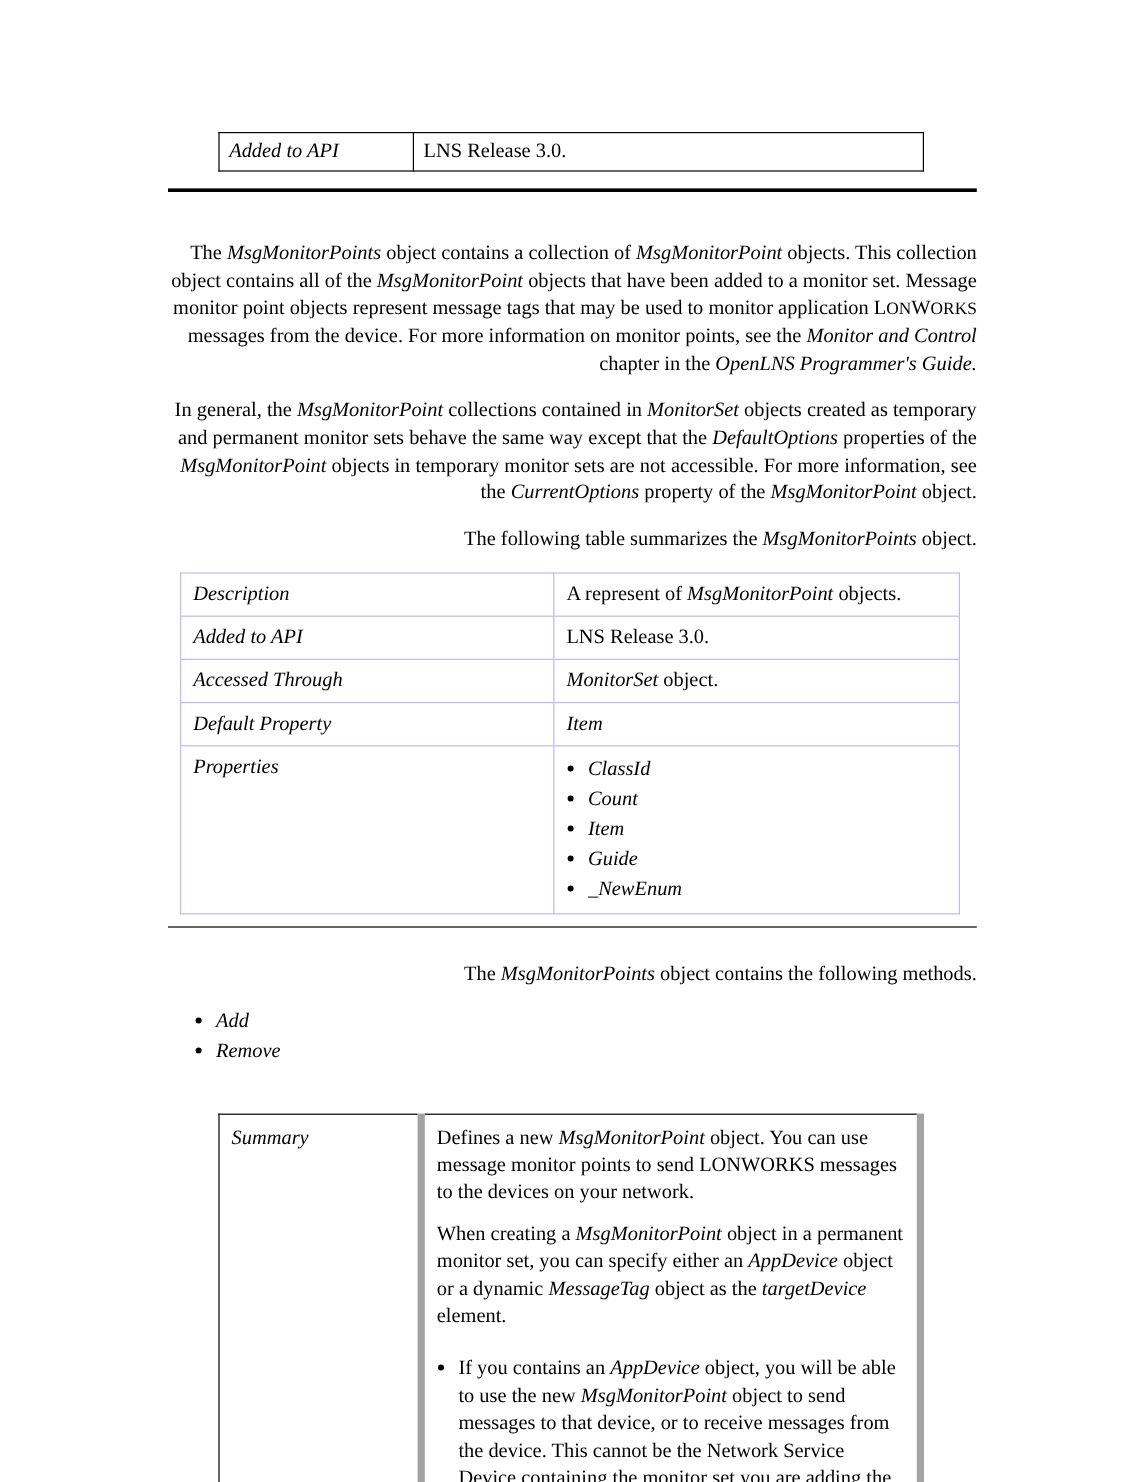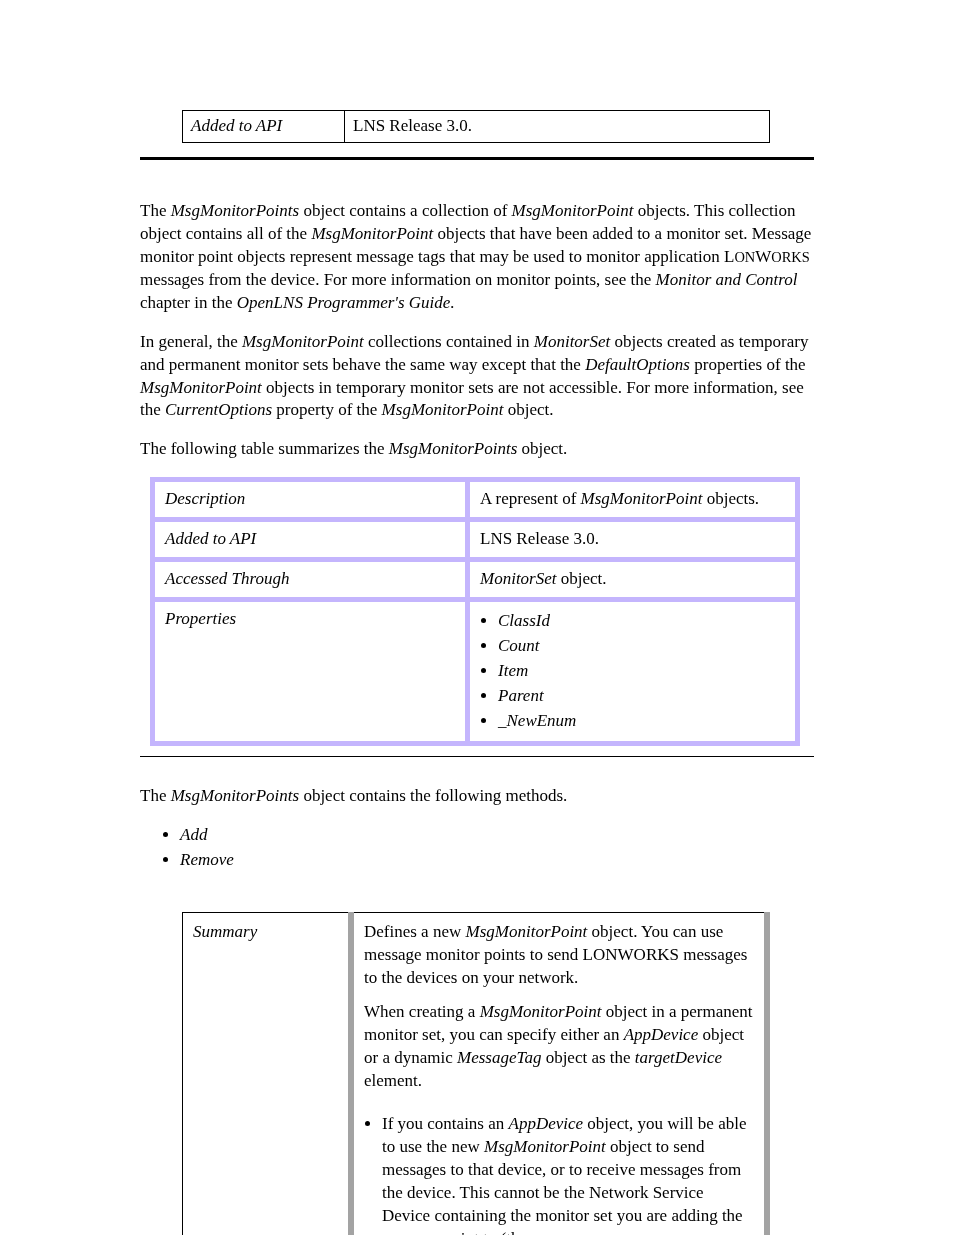--- a/index.html
+++ b/index.html
@@ -41,33 +41,33 @@
     margin: 14px 0 40px 0;
   }
   .thin-rule {
     border: none;
     border-top: 1px solid #000;
     margin: 10px 0 28px 0;
   }
 
   p.body {
     margin: 0 0 16px 0;
-    text-align: left;
+    text-align: right;
   }
 
   
   table.summary {
     border-collapse: collapse;
     width: 650px;
     margin-left: 10px;
     margin-top: 6px;
     margin-bottom: 6px;
   }
   table.summary td {
-    border: 5px solid #c4b5fd;
+    border: 1px solid #c4b5fd;
     padding: 6px 10px;
     vertical-align: top;
   }
   table.summary td.left  { width: 290px; font-style: italic; }
   table.summary td.right { }
   ul.inner {
     margin: 2px 0 2px 18px;
     padding: 0;
   }
   ul.inner li {
@@ -156,27 +156,33 @@
       <td class="left">Added to API</td>
       <td class="right">LNS Release 3.0.</td>
     </tr>
     <tr>
       <td class="left">Accessed Through</td>
       <td class="right">
         <span class="italic">MonitorSet</span><span>  object.</span>
       </td>
     </tr>
     <tr>
+      <td class="left">Default Property</td>
+      <td class="right">
+        <span class="italic">Item</span>
+      </td>
+    </tr>
+    <tr>
       <td class="left">Properties</td>
       <td class="right">
         <ul class="inner">
           <li>ClassId</li>
           <li>Count</li>
           <li>Item</li>
-          <li>Parent</li>
+          <li>Guide</li>
           <li>_NewEnum</li>
         </ul>
       </td>
     </tr>
   </tbody>
     </table>
 
   <hr class="thin-rule">
 
   <p class="body">

